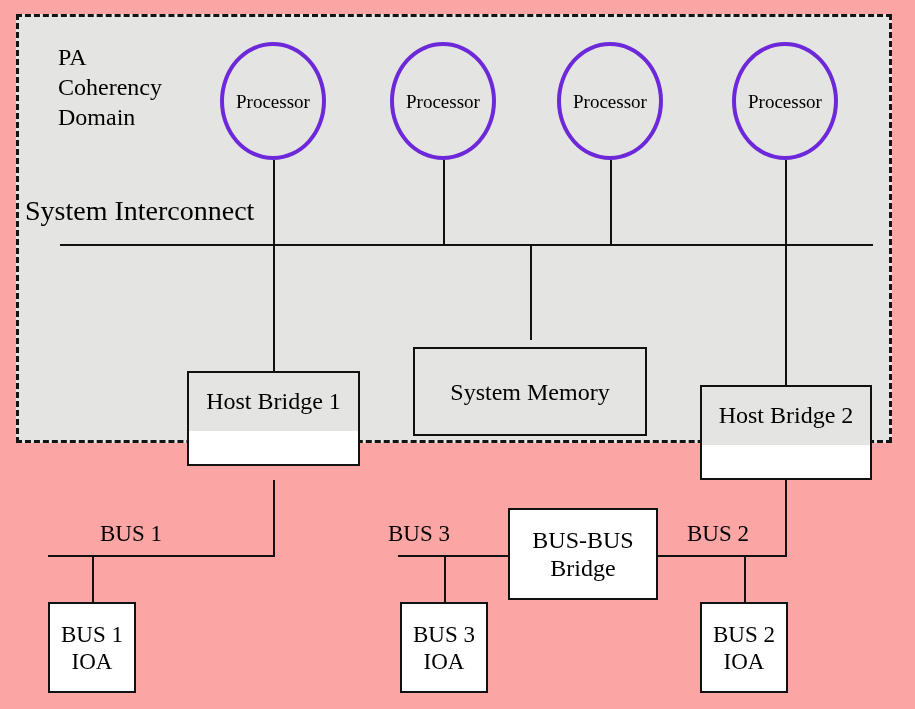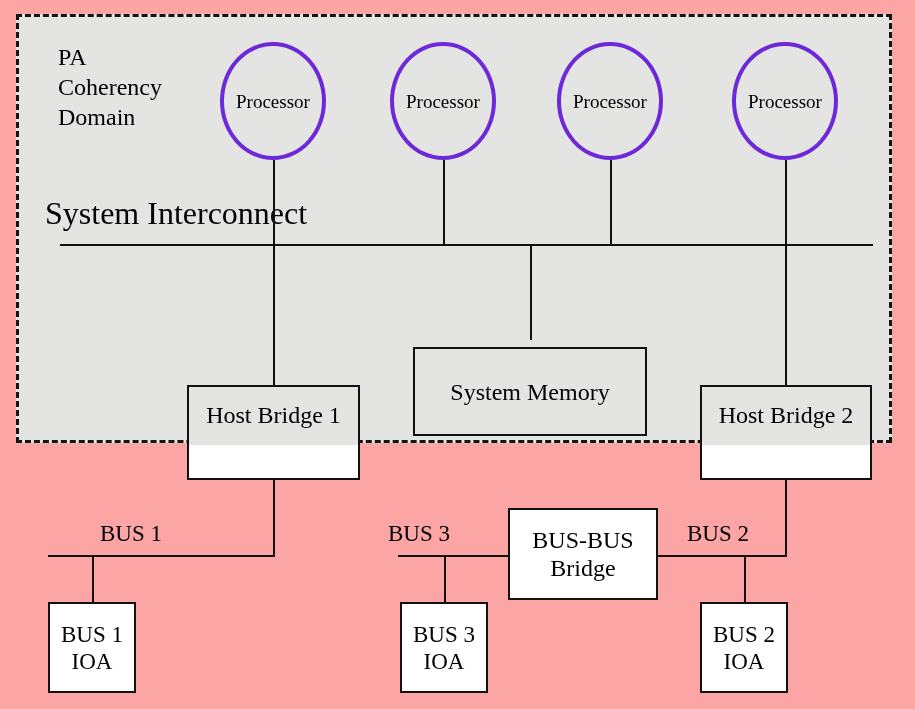--- a/index.html
+++ b/index.html
@@ -36,23 +36,22 @@
     left: 58px;
     top: 42px;
     font-size: 24px;
     line-height: 30px;
     white-space: pre-line;
   }
   .interconnect-label {
     position: absolute;
     left: 25px;
     top: 195px;
-    font-size: 32px;
+    font-size: 28px;
     white-space: nowrap;
-    margin-left: 20px;
   }
 
   
   .hline {
     position: absolute;
     height: 0;
     border-top: 2px solid #111111;
   }
   .vline {
     position: absolute;
@@ -161,21 +160,21 @@
   <div class="vline" style="left:273px; top:244px; height:143px;"></div>
 
   <div class="vline" style="left:530px; top:244px; height:96px;"></div>
 
   <div class="vline" style="left:785px; top:244px; height:143px;"></div>
 
   <div class="box sysmem-box" style="left:413px; top:347px; width:234px; height:89px;">
     <span>System Memory</span>
   </div>
 
-  <div class="box bridge-box" style="left:187px; top:385px; width:173px; height:95px;">
+  <div class="box bridge-box" style="left:187px; top:371px; width:173px; height:95px;">
     <span class="bridge-text">Host Bridge 1</span>
   </div>
   <div class="box bridge-box" style="left:700px; top:385px; width:172px; height:95px;">
     <span class="bridge-text">Host Bridge 2</span>
   </div>
 
   <div class="vline" style="left:273px; top:480px; height:77px;"></div>
   <div class="vline" style="left:785px; top:480px; height:77px;"></div>
 
   <div class="hline" style="left:48px; top:555px; width:227px;"></div>

